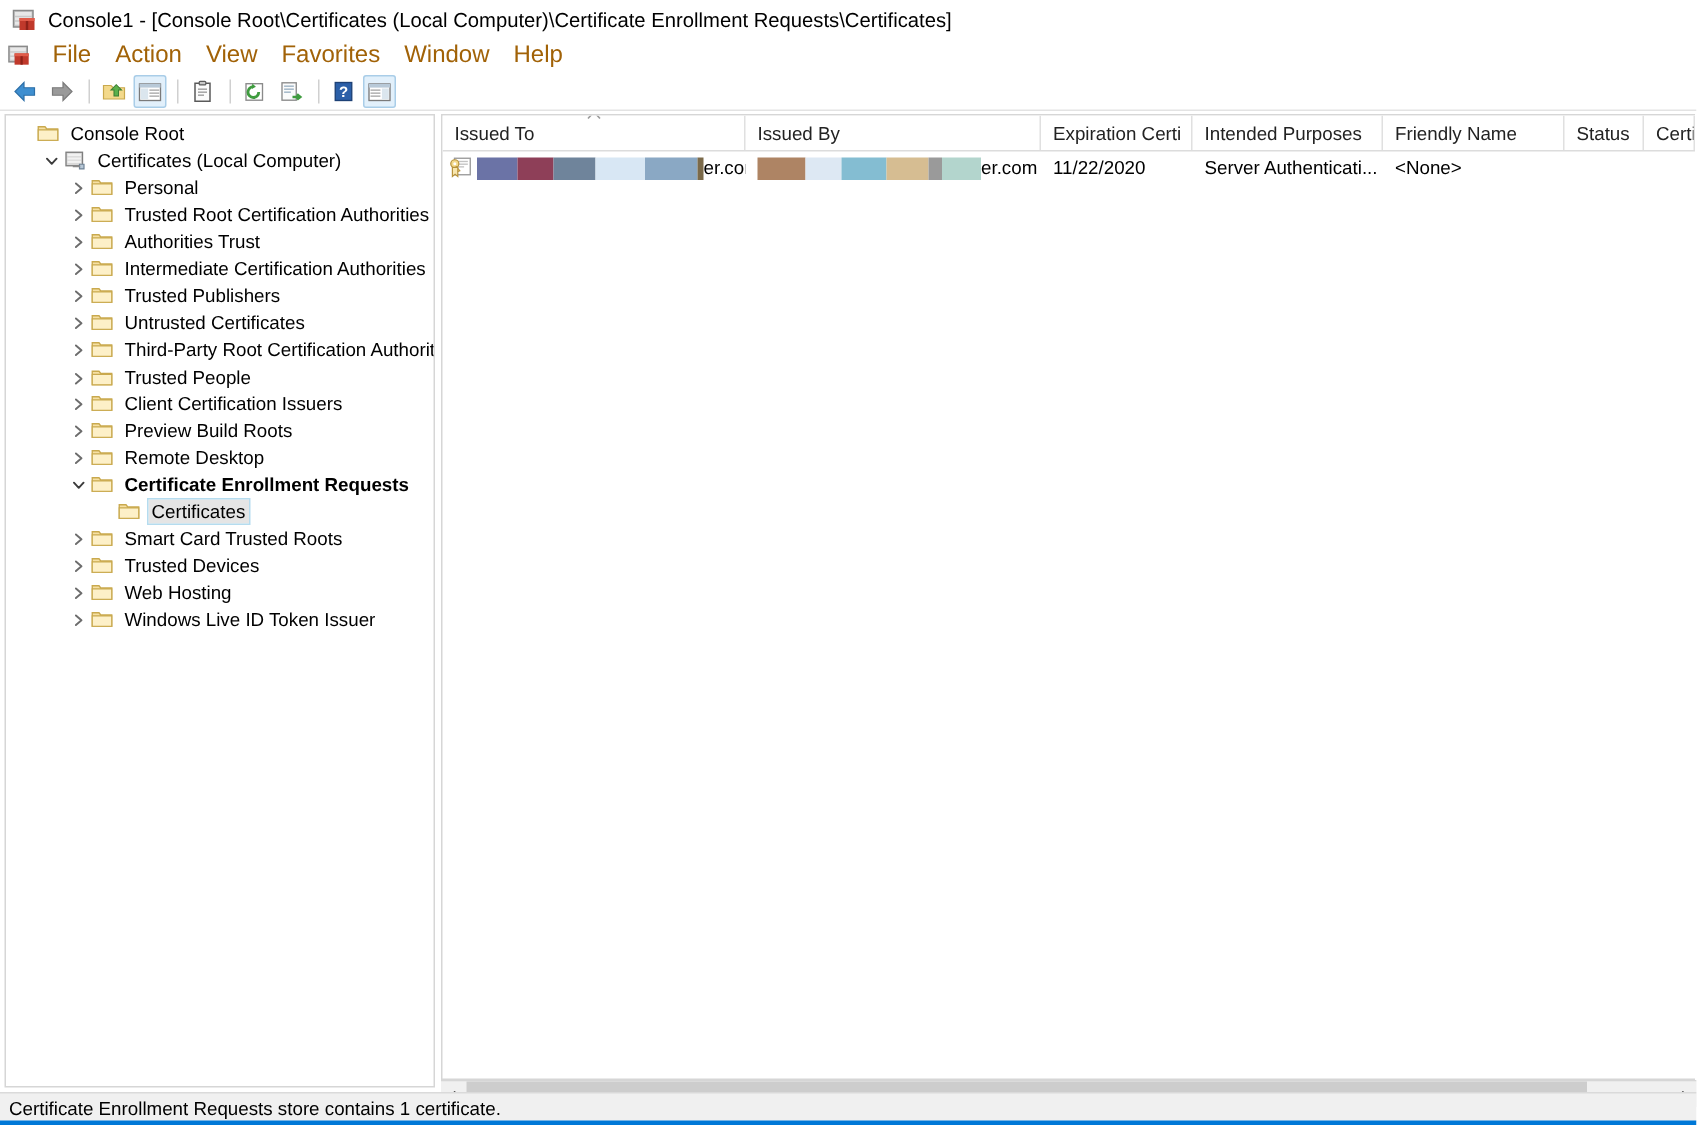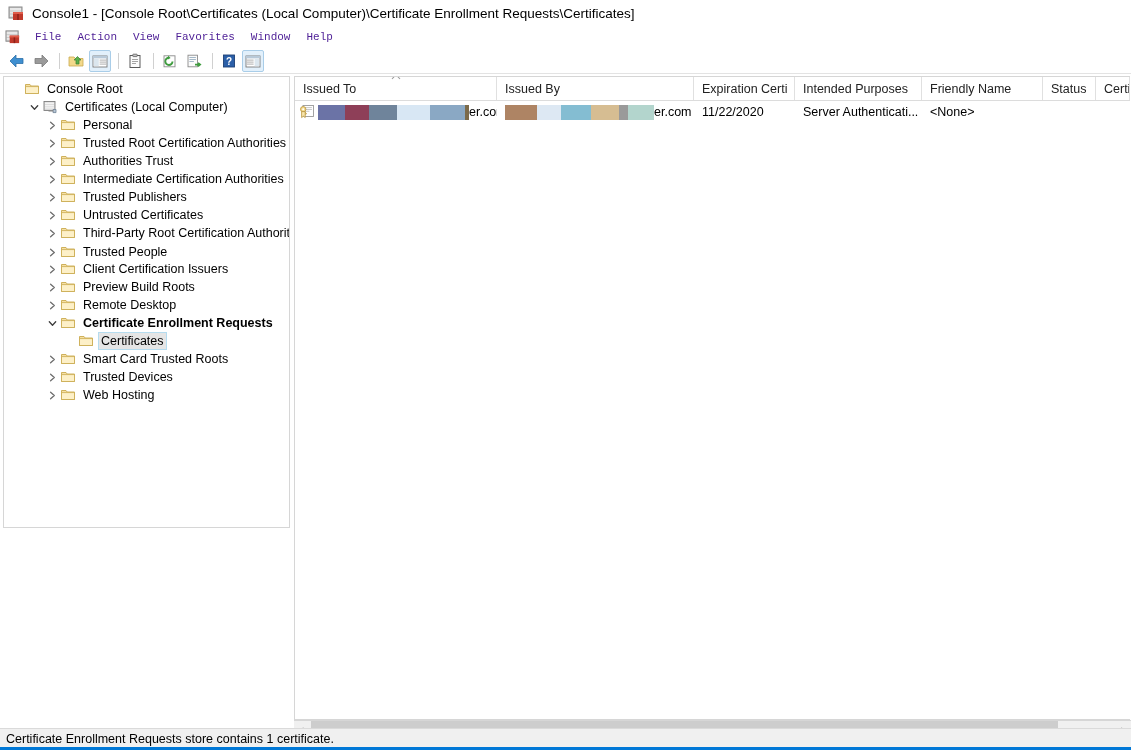--- a/index.html
+++ b/index.html
@@ -49,25 +49,24 @@
     box-sizing: border-box;
   }
   .menubar .mmc-icon {
     width: 16px;
     height: 16px;
     margin-right: 6px;
     flex: 0 0 auto;
   }
   .menu-item {
     padding: 2px 8px;
-    font-size: 11px;
-    color: #4c1d95;
+    font-size: 16px;
+    color: #a16207;
     cursor: default;
     white-space: nowrap;
-    font-family: Liberation Mono, monospace;
   }
 
   
   .toolbar {
     height: 26px;
     display: flex;
     align-items: center;
     padding-left: 6px;
     background: #ffffff;
     border-bottom: 1px solid #e3e3e3;
@@ -105,21 +104,21 @@
     height: 652px;
     box-sizing: border-box;
   }
 
   
   .tree-pane {
     position: absolute;
     left: 3px;
     top: 2px;
     width: 287px;
-    height: 452px;
+    height: 649px;
     background: #ffffff;
     border: 1px solid #d6d6d6;
     box-sizing: border-box;
     overflow: hidden;
   }
   .tree-scroll { padding: 3px 0 0 0; }
   .tree-row {
     display: flex;
     align-items: center;
     height: 18px;
@@ -618,20 +617,32 @@
           <span class="twisty">
             <svg width="9" height="9" viewBox="0 0 9 9">
               <path d="M2.6 1.3 L6.3 4.5 L2.6 7.7" fill="none" stroke="#6d6d6d" stroke-width="1.3" stroke-linecap="round" stroke-linejoin="round"></path>
             </svg>
           </span>
           <span class="node-icon"><svg width="16" height="16" viewBox="0 0 16 16">
               <path d="M1.5 3.5 L6 3.5 L7.2 5 L14.5 5 L14.5 12.5 L1.5 12.5 Z" fill="#f6e0a4" stroke="#c9a94e" stroke-width="0.9"></path>
               <path d="M1.5 5.6 L14.5 5.6 L14.5 12.5 L1.5 12.5 Z" fill="#fdf0c8" stroke="#c9a94e" stroke-width="0.8"></path>
             </svg></span>
           <span class="node-label">Web Hosting</span>
+        </div>
+        <div class="tree-row" style="padding-left: 40px;">
+          <span class="twisty">
+            <svg width="9" height="9" viewBox="0 0 9 9">
+              <path d="M2.6 1.3 L6.3 4.5 L2.6 7.7" fill="none" stroke="#6d6d6d" stroke-width="1.3" stroke-linecap="round" stroke-linejoin="round"></path>
+            </svg>
+          </span>
+          <span class="node-icon"><svg width="16" height="16" viewBox="0 0 16 16">
+              <path d="M1.5 3.5 L6 3.5 L7.2 5 L14.5 5 L14.5 12.5 L1.5 12.5 Z" fill="#f6e0a4" stroke="#c9a94e" stroke-width="0.9"></path>
+              <path d="M1.5 5.6 L14.5 5.6 L14.5 12.5 L1.5 12.5 Z" fill="#fdf0c8" stroke="#c9a94e" stroke-width="0.8"></path>
+            </svg></span>
+          <span class="node-label">Windows Live ID Token Issuer</span>
         </div>
       </div>
   </div>
 
   <div class="list-pane">
     <div class="list-header" id="list-header">
         <div class="col-head" style="width: 202px;">
           <span class="sort-arrow"><svg width="11" height="7" viewBox="0 0 11 7">
               <path d="M1.5 6 L5.5 1.6 L9.5 6" fill="none" stroke="#9b9b9b" stroke-width="1.1"></path>
             </svg></span>

